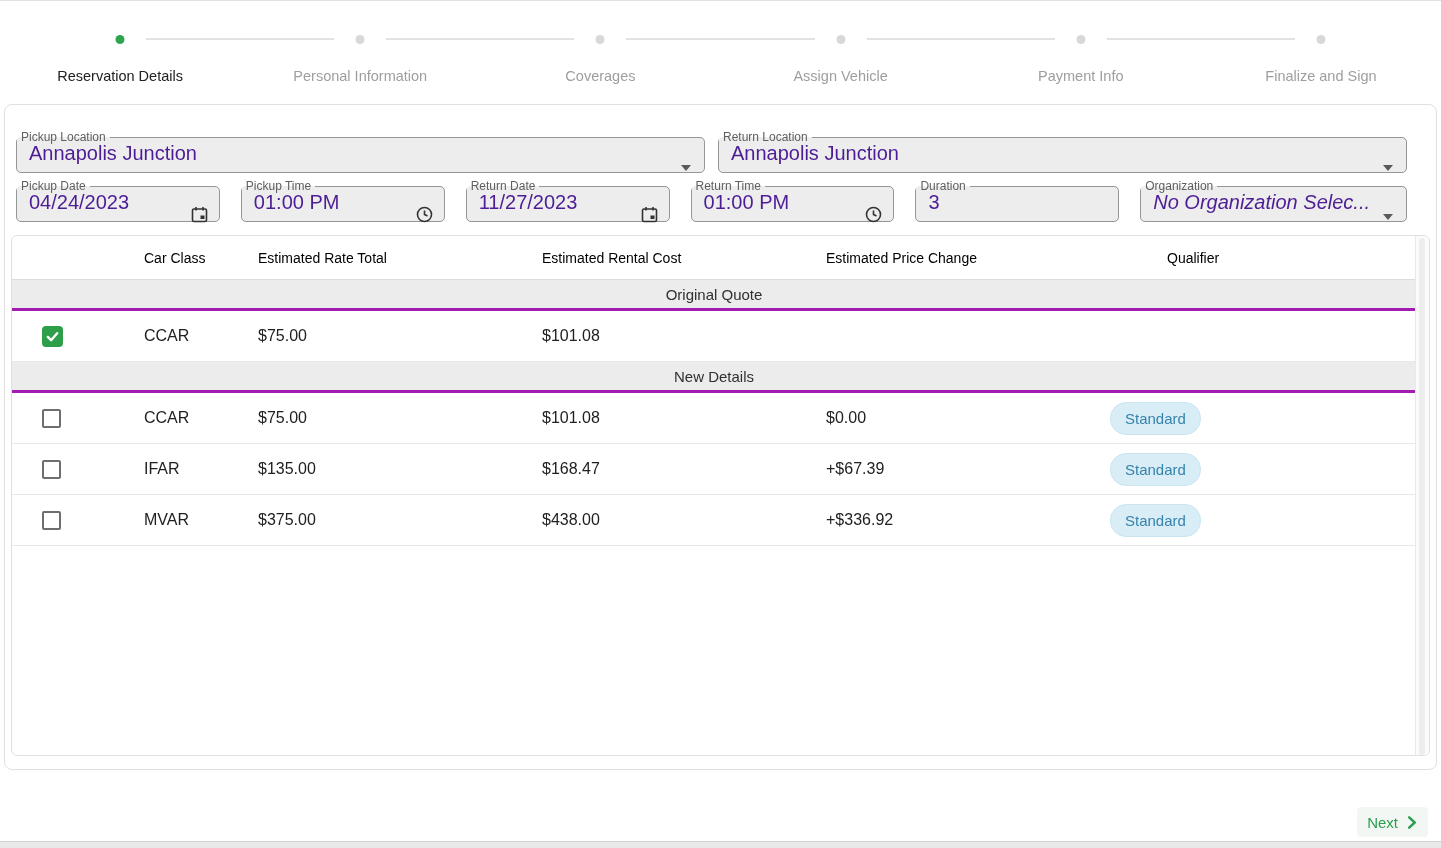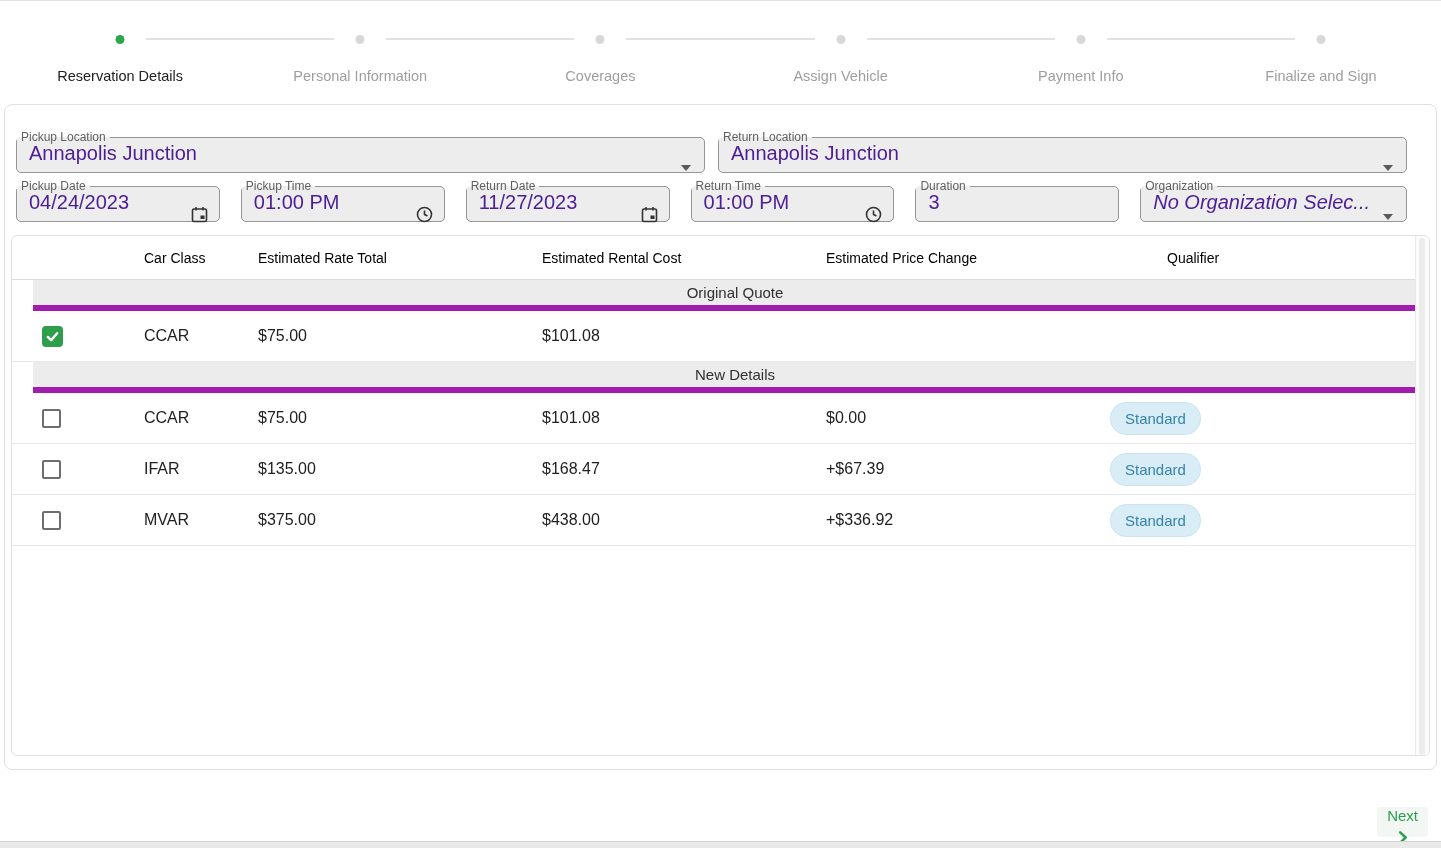--- a/index.html
+++ b/index.html
@@ -65,23 +65,23 @@
   .scrollbar-track {
     position:absolute; top:0; right:0; bottom:0; width:14px;
     background:#fbfbfb; border-left:1px solid #e9e9e9;
   }
   .scrollbar-thumb { position:absolute; top:2px; right:4px; width:6px; height:517px; border-radius:3px; background:#ededed; }
   .t-grid { display:grid; grid-template-columns:132px 114px 284px 284px 284px 1fr; align-items:center; }
   .t-header { height:44px; border-bottom:1px solid #dcdcdc; width:1404px; }
   .t-header .hcell { font-size:14px; color:#000000; text-align:left; }
   .t-header .hcell.qualifier { padding-left:57px; }
   .section-band {
-    height:31px; background:#ececec; border-bottom:6px solid #a21caf;
+    height:31px; background:#ececec; border-bottom:3px solid #a21caf;
     display:flex; align-items:center; justify-content:center;
-    font-size:15px; color:#303030; width:1404px;margin-left:21px;
+    font-size:15px; color:#303030; width:1404px;
   }
   .t-row { height:51px; border-bottom:1px solid #e8e8e8; width:1404px; }
   .t-row .cell { font-size:16px; color:#212121; }
   .cbx-cell { padding-left:30px; }
   .cbx-unchecked {
     width:19px; height:19px; border:2px solid #6e6e6e; border-radius:2px; background:#fff; cursor:pointer;
   }
   .cbx-checked {
     width:21px; height:21px; border-radius:4px; background:#2d9e49; cursor:pointer;
     display:flex; align-items:center; justify-content:center;
@@ -89,21 +89,21 @@
   .chip {
     display:inline-block; padding:7px 14px; border-radius:16px;
     background:#d9edf7; border:1px solid #cbe4f2; color:#3683ab; font-size:15px; cursor:pointer;
   }
 
   
   .next-btn {
     position:absolute; right:13px; top:806px; height:30px;
     display:flex; align-items:center; gap:7px; padding:0 10px;
     background:#f2f7f3; border:none; border-radius:4px;
-    font-family:"Liberation Sans",sans-serif; font-size:15px; color:#2b9e50; cursor:pointer;flex-direction:column;
+    font-family:"Liberation Sans",sans-serif; font-size:15px; color:#2b9e50; cursor:pointer;
   }
   .bottom-strip {
     position:absolute; left:0; bottom:0; width:1441px; height:7px;
     background:#e9e9e9; border-top:1px solid #d3d3d3;
   }
 </style>
 </head>
 <body>
 
 <div class="stepper" id="stepper">

